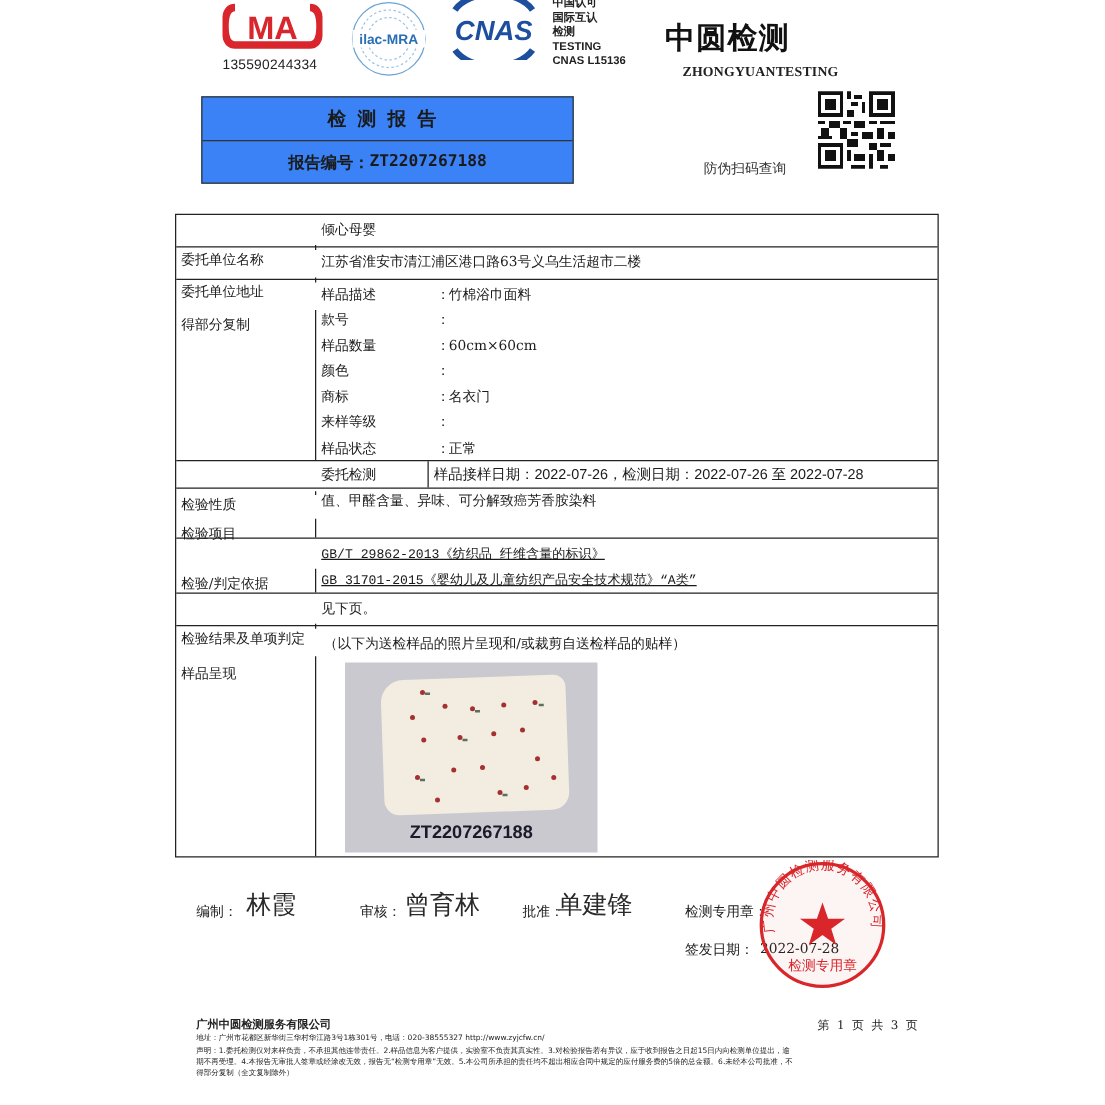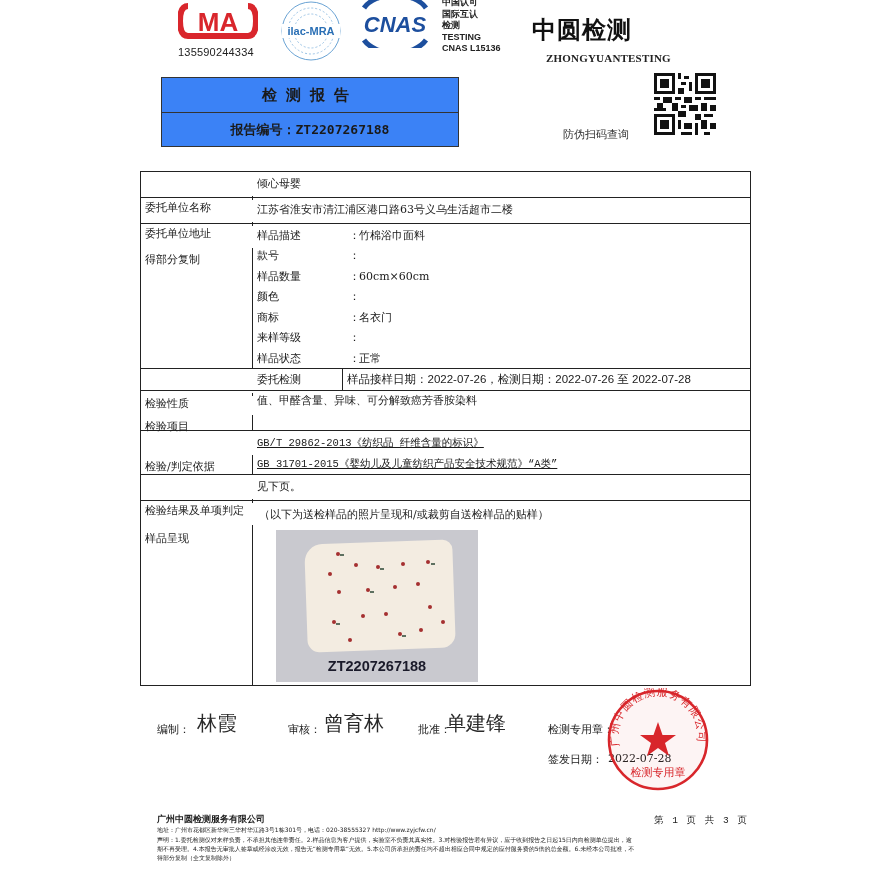--- a/index.html
+++ b/index.html
@@ -47,21 +47,21 @@
   .photo .leaf { position: absolute; width: 4px; height: 2px; background: #5d7060; }
   .photo .code { position: absolute; left: 0; right: 0; bottom: 8px; text-align: center; font-family: "Liberation Sans", sans-serif; font-size: 14.5px; font-weight: bold; color: #1a1a2a; }
 
   
   .sig-lab { font-size: 11px; color: #222; }
   .sig { font-family: "DejaVu Serif", serif; font-size: 20px; color: #2a2a2a; }
   .stamp { left: 606px; top: 688px; width: 104px; height: 104px; }
 
   
   .company { left: 157px; top: 813px; font-family: "DejaVu Sans", sans-serif; font-size: 9px; font-weight: bold; color: #222; }
-  .page { left: 654px; top: 814px; font-size: 9.5px; color: #222; word-spacing: 3px; font-family: Liberation Mono, monospace; }
+  .page { left: 654px; top: 814px; font-size: 9.5px; color: #222; word-spacing: 3px; }
   .fine { left: 157px; font-size: 6px; color: #222; white-space: nowrap; font-family: "DejaVu Sans", sans-serif; }
 </style>
 </head>
 <body>
 
 <svg class="abs cma" viewBox="0 0 80 42">
   <path d="M10 6 Q2 6 2 21 Q2 36 10 36 L70 36 Q78 36 78 21 Q78 6 70 6" fill="none" stroke="#d9262c" stroke-width="6"></path>
   <text x="40" y="31" text-anchor="middle" font-family="Liberation Sans, sans-serif" font-weight="bold" font-size="26" fill="#d9262c">MA</text>
 </svg>
 <div class="abs cma-num">135590244334</div>

